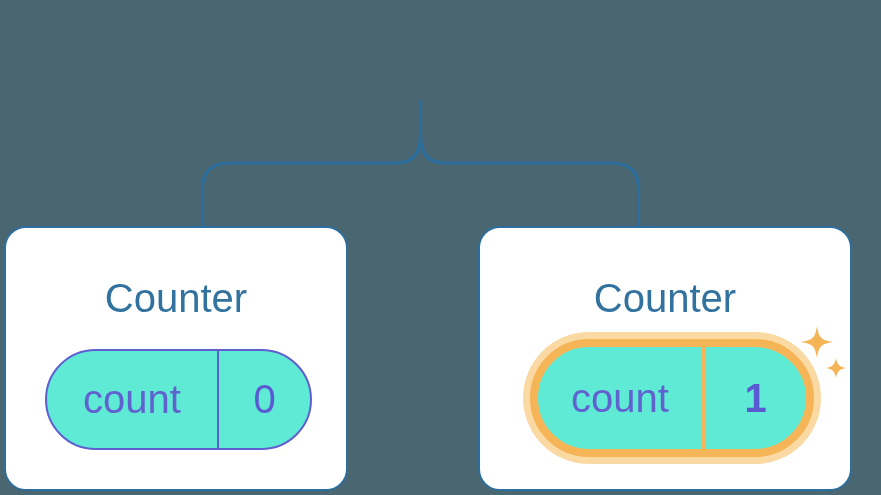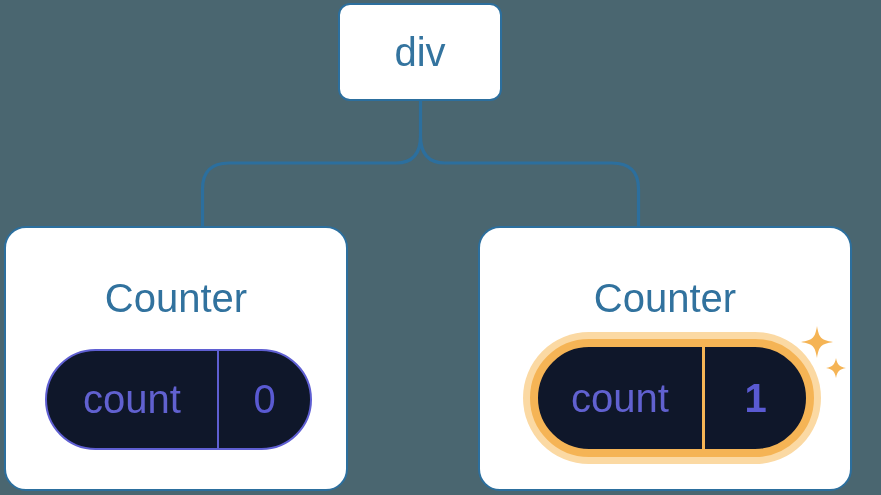--- a/index.html
+++ b/index.html
@@ -41,21 +41,21 @@
     position: absolute;
     top: 45px; left: 0; right: 0;
     text-align: center;
     font-size: 40px; line-height: 50px;
     font-weight: 500; color: #31729e;
   }
   .pill {
     position: absolute;
     display: flex;
     box-sizing: border-box;
-    background: #0f172a;
+    background: #5eead4;
   }
   .pill .key {
     display: flex; align-items: center; justify-content: center;
     font-size: 40px; color: #6161d0;
   }
   .pill .value {
     flex: 1;
     display: flex; align-items: center; justify-content: center;
     font-size: 40px; color: #5a5ad2;
   }
@@ -84,23 +84,20 @@
 </head>
 <body>
 
 <div class="canvas">
 
   <svg class="connectors" viewBox="0 0 881 495" xmlns="http://www.w3.org/2000/svg">
     <path d="M420.5 101 L420.5 136 C420.5 154 412 163 396 163 L229 163 Q202.5 163 202.5 189 L202.5 228
              M420.5 136 C420.5 154 429 163 445 163 L612 163 Q638.5 163 638.5 189 L638.5 228" fill="none" stroke="#2c6f9e" stroke-width="3.2" stroke-linecap="round"></path>
   </svg>
 
-  <div class="root-node">
-    <span>div</span>
-  </div>
 
   <div class="card left">
     <div class="card-title">Counter</div>
     <div class="pill plain">
       <div class="key">count</div>
       <div class="value">0</div>
     </div>
   </div>
 
   <div class="card right">

